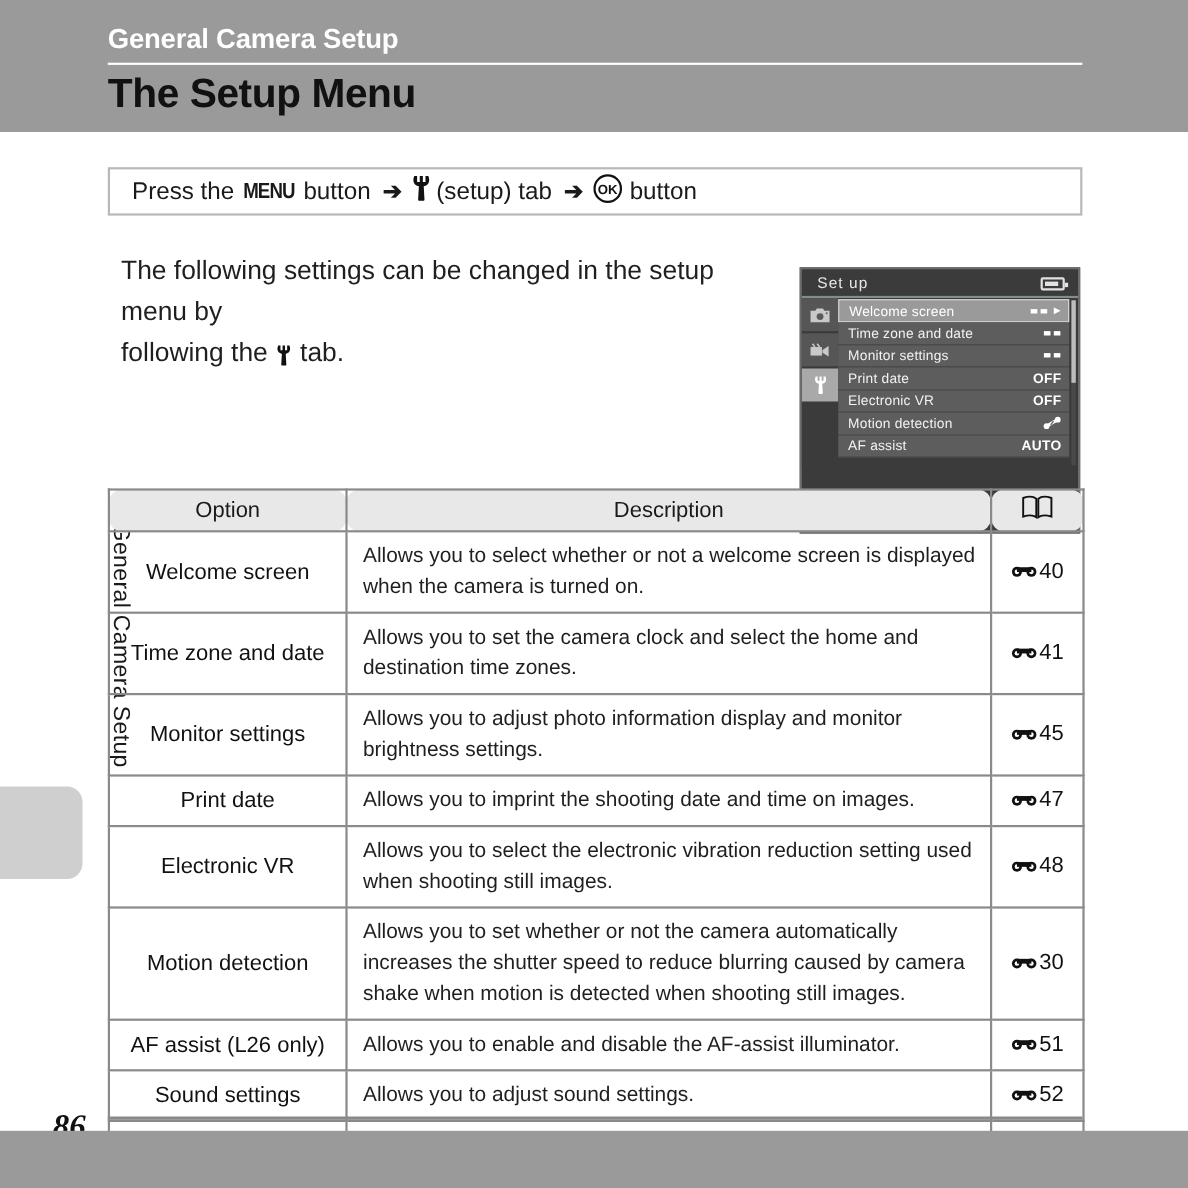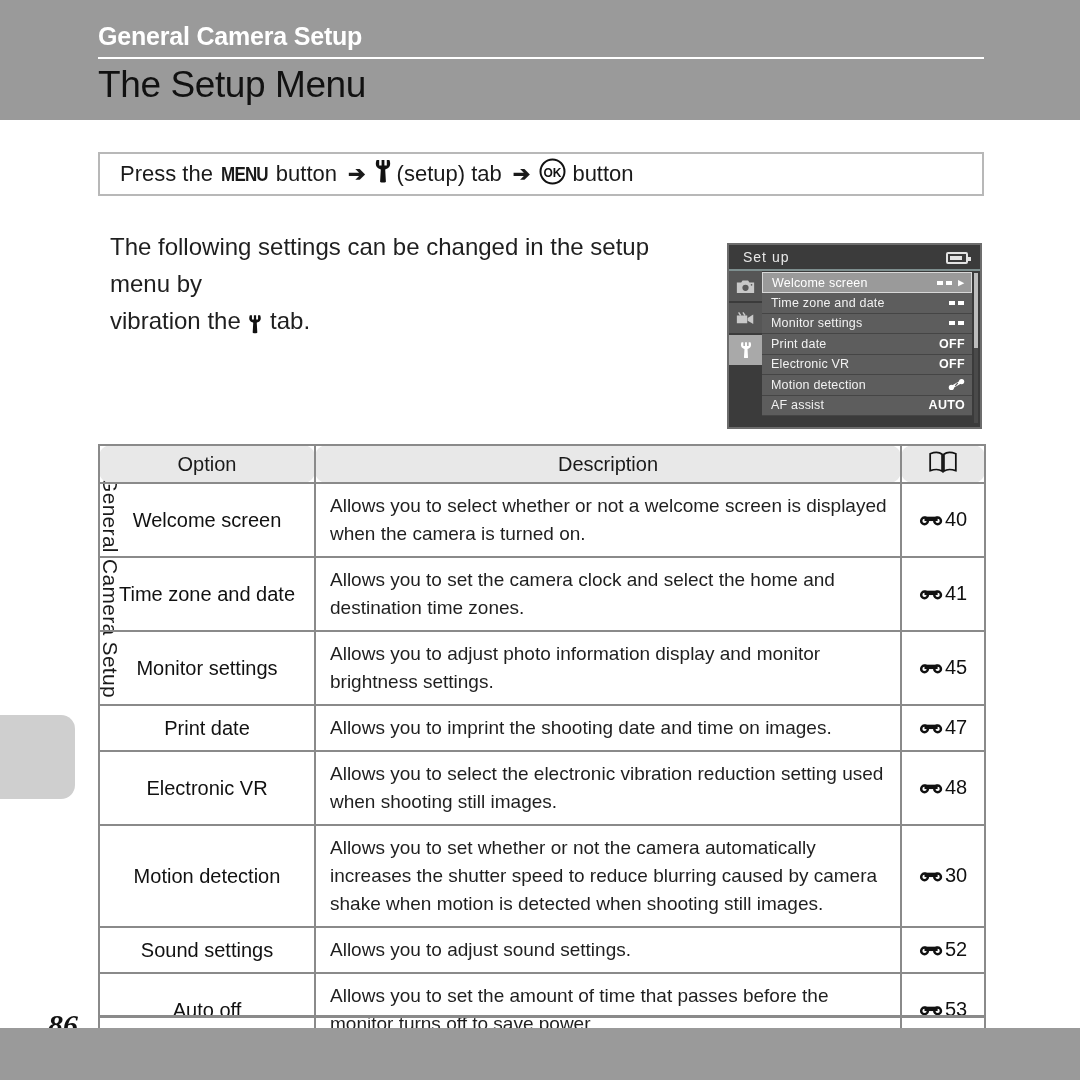--- a/index.html
+++ b/index.html
@@ -34,21 +34,21 @@
   .header-rule {
     position: absolute;
     left: 98px; top: 57px;
     width: 886px; height: 2px;
     background: #ffffff;
   }
   .header-title {
     position: absolute;
     left: 98px; top: 64px;
     font-size: 37px;
-    font-weight: normal;
+    font-weight: bold;
     color: #111111;
     letter-spacing: -0.4px;
   }
 
   
   .side-vert-text {
     position: absolute;
     left: -40px; top: 575px;
     width: 300px;
     text-align: center;
@@ -113,21 +113,21 @@
     width: 600px;
     font-size: 24px;
     line-height: 37px;
     color: #1f1f1f;
   }
 
   
   .lcd {
     position: absolute;
     left: 727px; top: 243px;
-    width: 255px; height: 186px;
+    width: 255px; height: 242px;
     background: #3b3b3b;
     border: 2px solid #6d6d6d;
   }
   .lcd-titlebar {
     position: relative;
     height: 26px;
     background: #3b3b3b;
     border-bottom: 2px solid #7e8f8f;
   }
   .lcd-title {
@@ -366,21 +366,21 @@
           <text x="13.5" y="18.5" font-family="Liberation Sans, sans-serif" font-size="12" font-weight="bold" text-anchor="middle" fill="#111111">OK</text>
         </svg>
       </span>
       <span class="seg">button</span>
     </div>
   </div>
 
   <div class="intro-para">
     <span>The following settings can be changed in the setup menu by</span>
     <br>
-    <span>vibration the</span>
+    <span>following the</span>
     <span class="wrench-ic">
       <svg width="16" height="20" viewBox="0 0 20 24" style="vertical-align:-3px;">
         <path d="M6.2 1 L6.2 6.4 L8.6 6.4 L8.6 1 L11.4 1 L11.4 6.4 L13.8 6.4 L13.8 1
                  L16.4 1 C17.4 3.5 17.6 6 16.2 8 C15.4 9.2 13.4 10 12.2 10.4
                  L12.9 22.6 C12.95 23.4 12.3 23.6 10 23.6 C7.7 23.6 7.05 23.4 7.1 22.6
                  L7.8 10.4 C6.6 10 4.6 9.2 3.8 8 C2.4 6 2.6 3.5 3.6 1 Z" fill="#111111"></path>
       </svg>
     </span>
     <span>tab.</span>
   </div>
@@ -573,20 +573,35 @@
                 <circle cx="6" cy="9" r="5.2" fill="#111111"></circle>
                 <circle cx="6" cy="9" r="2.4" fill="#ffffff"></circle>
                 <circle cx="21" cy="9" r="5.2" fill="#111111"></circle>
                 <circle cx="21" cy="9" r="2.4" fill="#ffffff"></circle>
                 <rect x="6" y="4.2" width="15" height="5" fill="#111111"></rect>
               </svg>
             </span><span>30</span>
           </td>
         </tr>
         <tr>
+          <td class="opt">AF assist (L26 only)</td>
+          <td class="desc">Allows you to enable and disable the AF-assist illuminator.</td>
+          <td class="ref">
+            <span class="ref-glyph">
+              <svg width="25" height="14" viewBox="0 0 28 16">
+                <circle cx="6" cy="9" r="5.2" fill="#111111"></circle>
+                <circle cx="6" cy="9" r="2.4" fill="#ffffff"></circle>
+                <circle cx="21" cy="9" r="5.2" fill="#111111"></circle>
+                <circle cx="21" cy="9" r="2.4" fill="#ffffff"></circle>
+                <rect x="6" y="4.2" width="15" height="5" fill="#111111"></rect>
+              </svg>
+            </span><span>51</span>
+          </td>
+        </tr>
+        <tr>
           <td class="opt">Sound settings</td>
           <td class="desc">Allows you to adjust sound settings.</td>
           <td class="ref">
             <span class="ref-glyph">
               <svg width="25" height="14" viewBox="0 0 28 16">
                 <circle cx="6" cy="9" r="5.2" fill="#111111"></circle>
                 <circle cx="6" cy="9" r="2.4" fill="#ffffff"></circle>
                 <circle cx="21" cy="9" r="5.2" fill="#111111"></circle>
                 <circle cx="21" cy="9" r="2.4" fill="#ffffff"></circle>
                 <rect x="6" y="4.2" width="15" height="5" fill="#111111"></rect>

